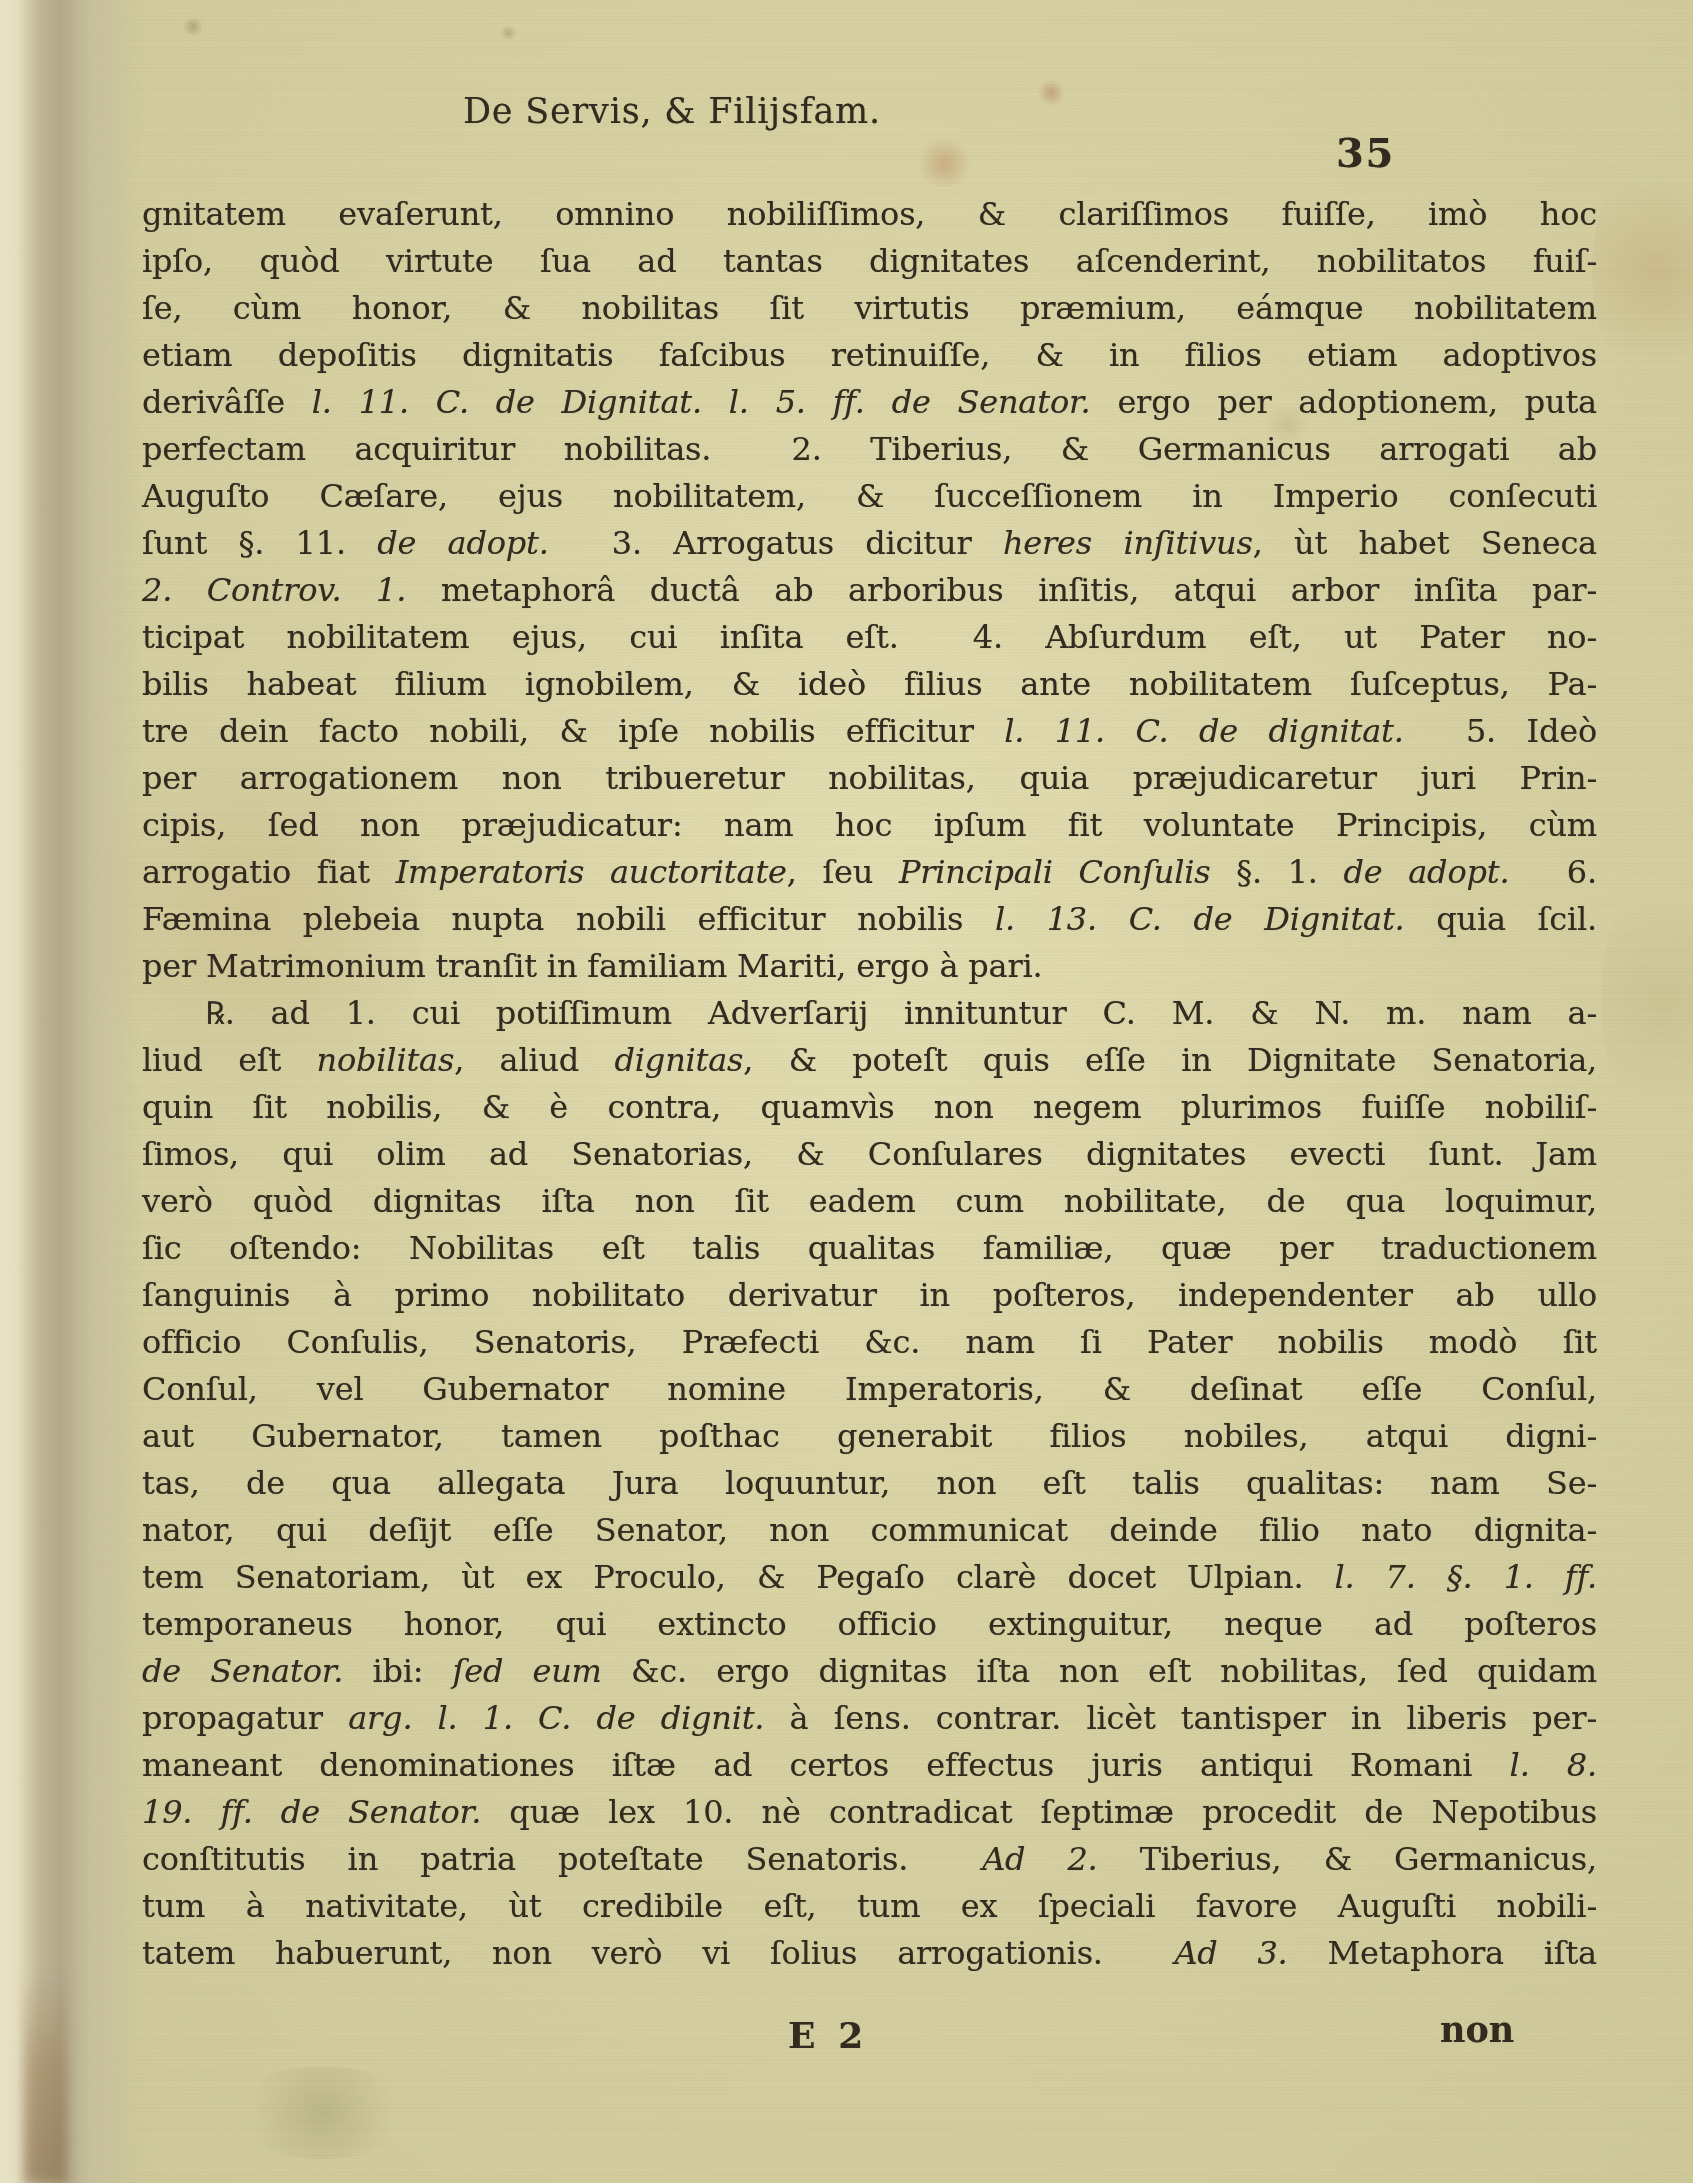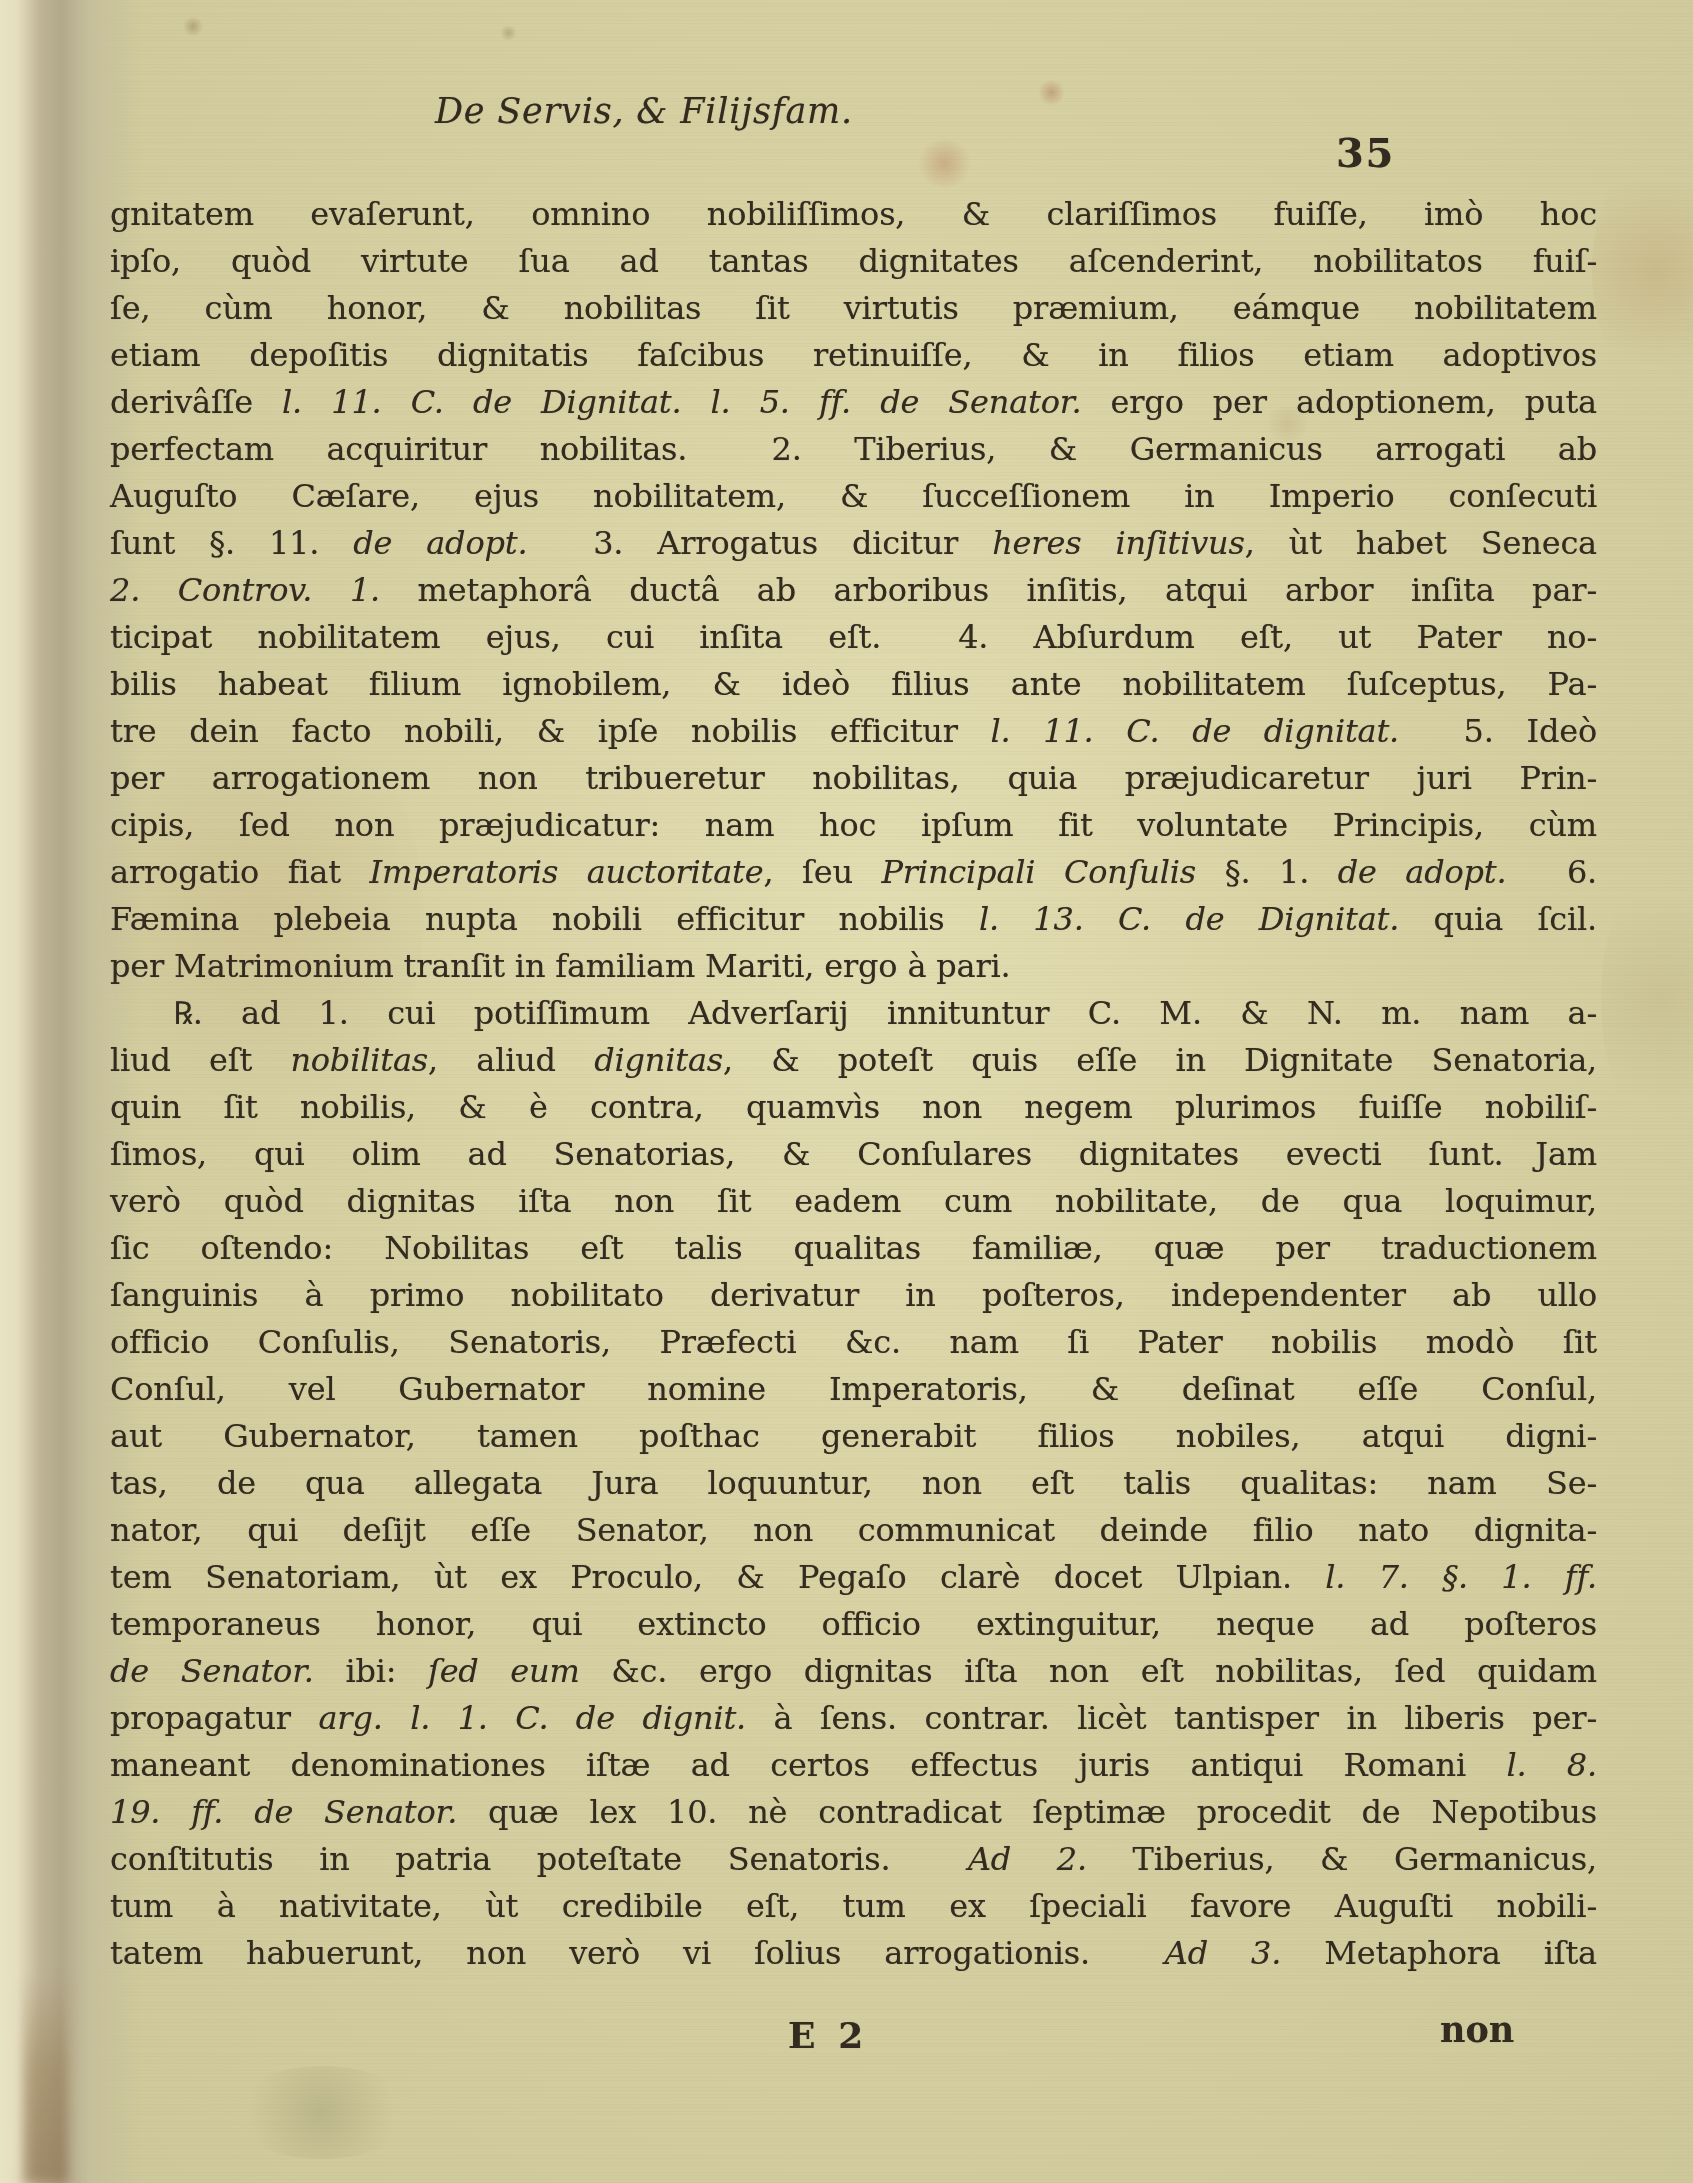--- a/index.html
+++ b/index.html
@@ -38,41 +38,42 @@
   .stain.s3{left:1592px;top:152px;width:127px;height:237px;background:radial-gradient(circle,rgba(175,125,75,.22) 0%,rgba(175,125,75,0) 70%);}
   .stain.s4{left:102px;top:694px;width:322px;height:440px;background:radial-gradient(circle,rgba(170,130,80,.14) 0%,rgba(170,130,80,0) 70%);}
   .stain.s5{left:229px;top:2066px;width:186px;height:93px;background:radial-gradient(circle,rgba(95,88,60,.18) 0%,rgba(95,88,60,0) 70%);}
   .stain.s6{left:1601px;top:864px;width:119px;height:271px;background:radial-gradient(circle,rgba(160,140,90,.16) 0%,rgba(160,140,90,0) 70%);}
   .stain.s7{left:182px;top:17px;width:22px;height:18.6px;background:radial-gradient(circle,rgba(120,95,60,.35) 0%,rgba(120,95,60,0) 70%);}
   .stain.s8{left:500px;top:25.4px;width:17px;height:15.2px;background:radial-gradient(circle,rgba(120,95,60,.3) 0%,rgba(120,95,60,0) 70%);}
   .stain.s9{left:1262px;top:407px;width:51px;height:34px;background:radial-gradient(circle,rgba(150,110,70,.15) 0%,rgba(150,110,70,0) 70%);}
 
   .header-title{
     position:absolute;left:407px;top:91px;width:474px;
-    text-align:center;
-    font-style:italic;font-size:35px;letter-spacing:0.8px;
+    text-align:right;
+    font-size:35px;letter-spacing:0.8px;
     text-shadow:0 0 0.8px rgba(51,43,31,.45);
     white-space:nowrap;
   }
   .page-number{
     position:absolute;left:1336px;top:129px;
     font-size:40px;font-weight:bold;letter-spacing:1.7px;
     text-shadow:0 0 0.8px rgba(51,43,31,.4);
   }
   .text-block{
     position:absolute;left:110px;top:191px;width:1487px;
     font-size:32px;letter-spacing:-0.2px;
     text-shadow:0 0 0.8px rgba(51,43,31,.38);
   }
   .line{
     height:47px;line-height:47px;
     text-align:justify;
     text-align-last:justify;
     white-space:normal;
     overflow:visible;
+    margin-left:32px;
   }
   .line.end{text-align-last:left;}
   .line.indent{padding-left:63px;}
   .it{font-style:italic;}
   .signature{
     position:absolute;left:788px;top:2014px;
     font-size:36px;letter-spacing:5.1px;font-weight:600;
     text-shadow:0 0 0.8px rgba(51,43,31,.4);
   }
   .catchword{

